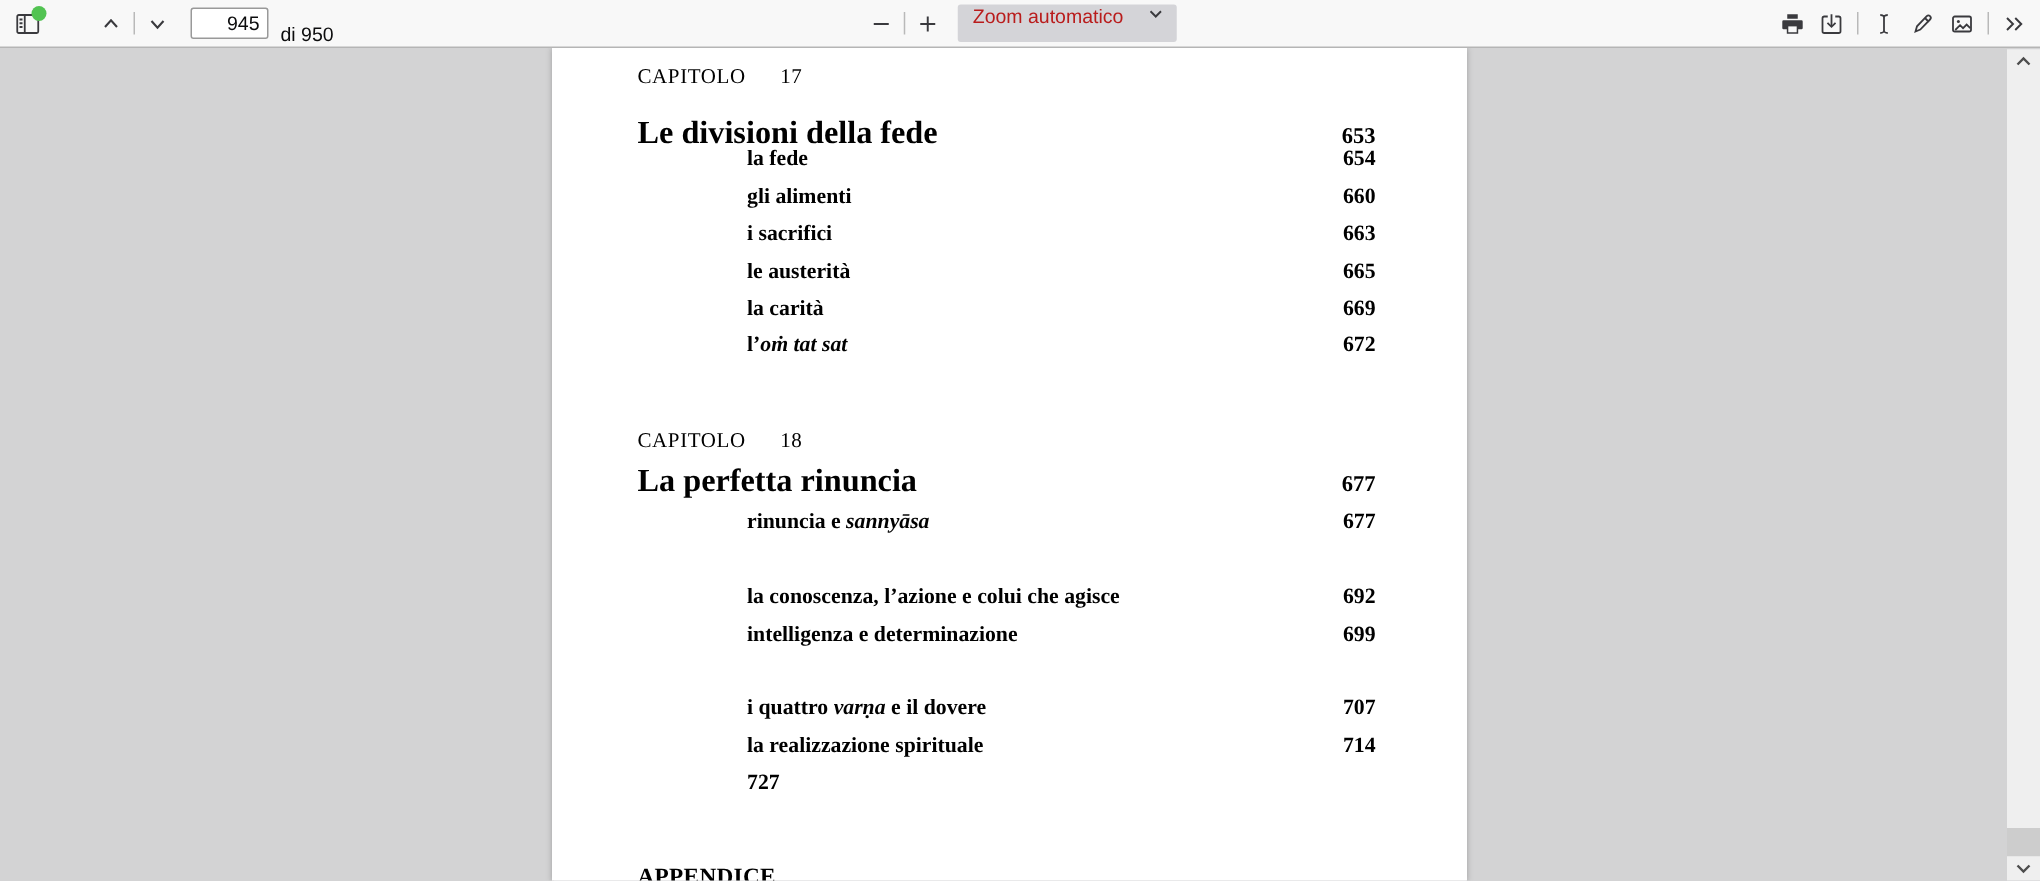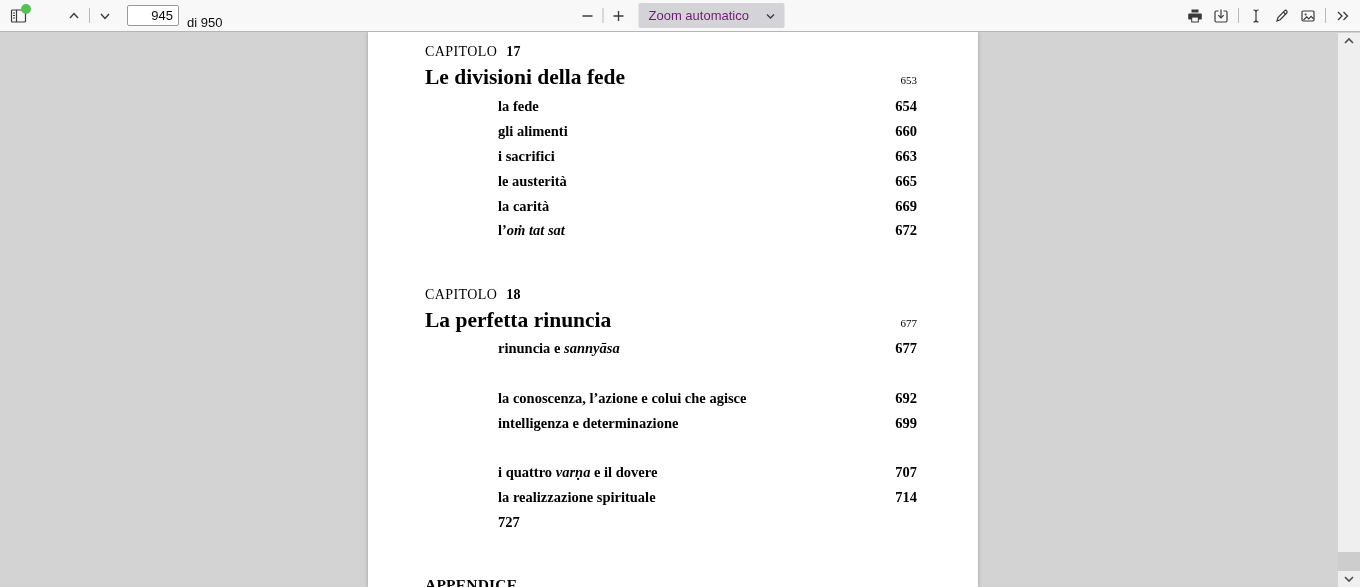--- a/index.html
+++ b/index.html
@@ -38,41 +38,41 @@
   .page-input {
     width: 52px; height: 21px; margin-left: 10px;
     border: 1px solid #999; border-radius: 2px;
     background: #fff; text-align: right; padding: 0 5px;
     font-size: 13px; font-family: "Liberation Sans", sans-serif; color: #0c0c0d;
   }
   .pages-total { margin-left: 8px; font-size: 13px; color: #0c0c0d; white-space: nowrap; margin-top: 14px; }
   .zoom-select {
     height: 25px; width: 146px; margin-left: 8px;
     background: #d4d4d8; border: none; border-radius: 2px;
-    display: flex; align-items: center; justify-content: space-between;
-    padding: 0 8px 0 10px; font-size: 13px; color: #701a75; cursor: default;
+    display: flex; align-items: flex-start; justify-content: space-between;
+    padding: 0 8px 0 10px; font-size: 13px; color: #b91c1c; cursor: default;
   }
   .mg32 { margin-left: 32px; }
 
   
   .viewer { position: absolute; top: 33px; left: 0; right: 0; bottom: 0; background: #d3d3d4; }
   .page {
     position: absolute; left: 368px; top: -1px; width: 610px; height: 556px;
     background: #fff; box-shadow: 0 0 4px rgba(0,0,0,0.25);
     font-family: "Liberation Serif", serif; color: #000;
     overflow: hidden;
   }
   .cap-row { position: absolute; left: 57px; font-size: 14px; letter-spacing: 0.4px; line-height: 16px; }
-  .cap-num { margin-left: 9px; font-weight: bold; }
+  .cap-num { margin-left: 23px; }
   .title-row {
     position: absolute; left: 57px; right: 61px;
     display: flex; justify-content: space-between; align-items: baseline;
   }
   .chap-title { font-size: 21.5px; font-weight: bold; line-height: 25px; }
-  .chap-pg { font-size: 11px; font-weight: normal; }
+  .chap-pg { font-size: 15px; font-weight: bold; }
   .entry-row {
     position: absolute; left: 115px; right: 61px;
     display: flex; justify-content: space-between; align-items: baseline;
     font-size: 14.5px; font-weight: bold; line-height: 17px; margin-left: 15px;
   }
   .entry-row .it { font-style: italic; }
   .appendix-row { position: absolute; left: 57px; font-size: 15.5px; font-weight: bold; letter-spacing: 0.2px; }
 
   
   .scrollbar {
@@ -212,21 +212,21 @@
     </button>
   </div>
 </div>
 
 <div class="viewer">
   <div class="page">
 
     <div class="cap-row" style="top:12px">
       <span>CAPITOLO</span><span class="cap-num">17</span>
     </div>
-    <div class="title-row" style="top:33px">
+    <div class="title-row" style="top:44px">
       <span class="chap-title">Le divisioni della fede</span>
       <span class="chap-pg">653</span>
     </div>
 
     <div class="entry-row" style="top:66px">
       <span><span>la fede</span><i class="it"></i><span></span></span>
       <span>654</span>
     </div>
     <div class="entry-row" style="top:91px">
       <span><span>gli alimenti</span><i class="it"></i><span></span></span>

